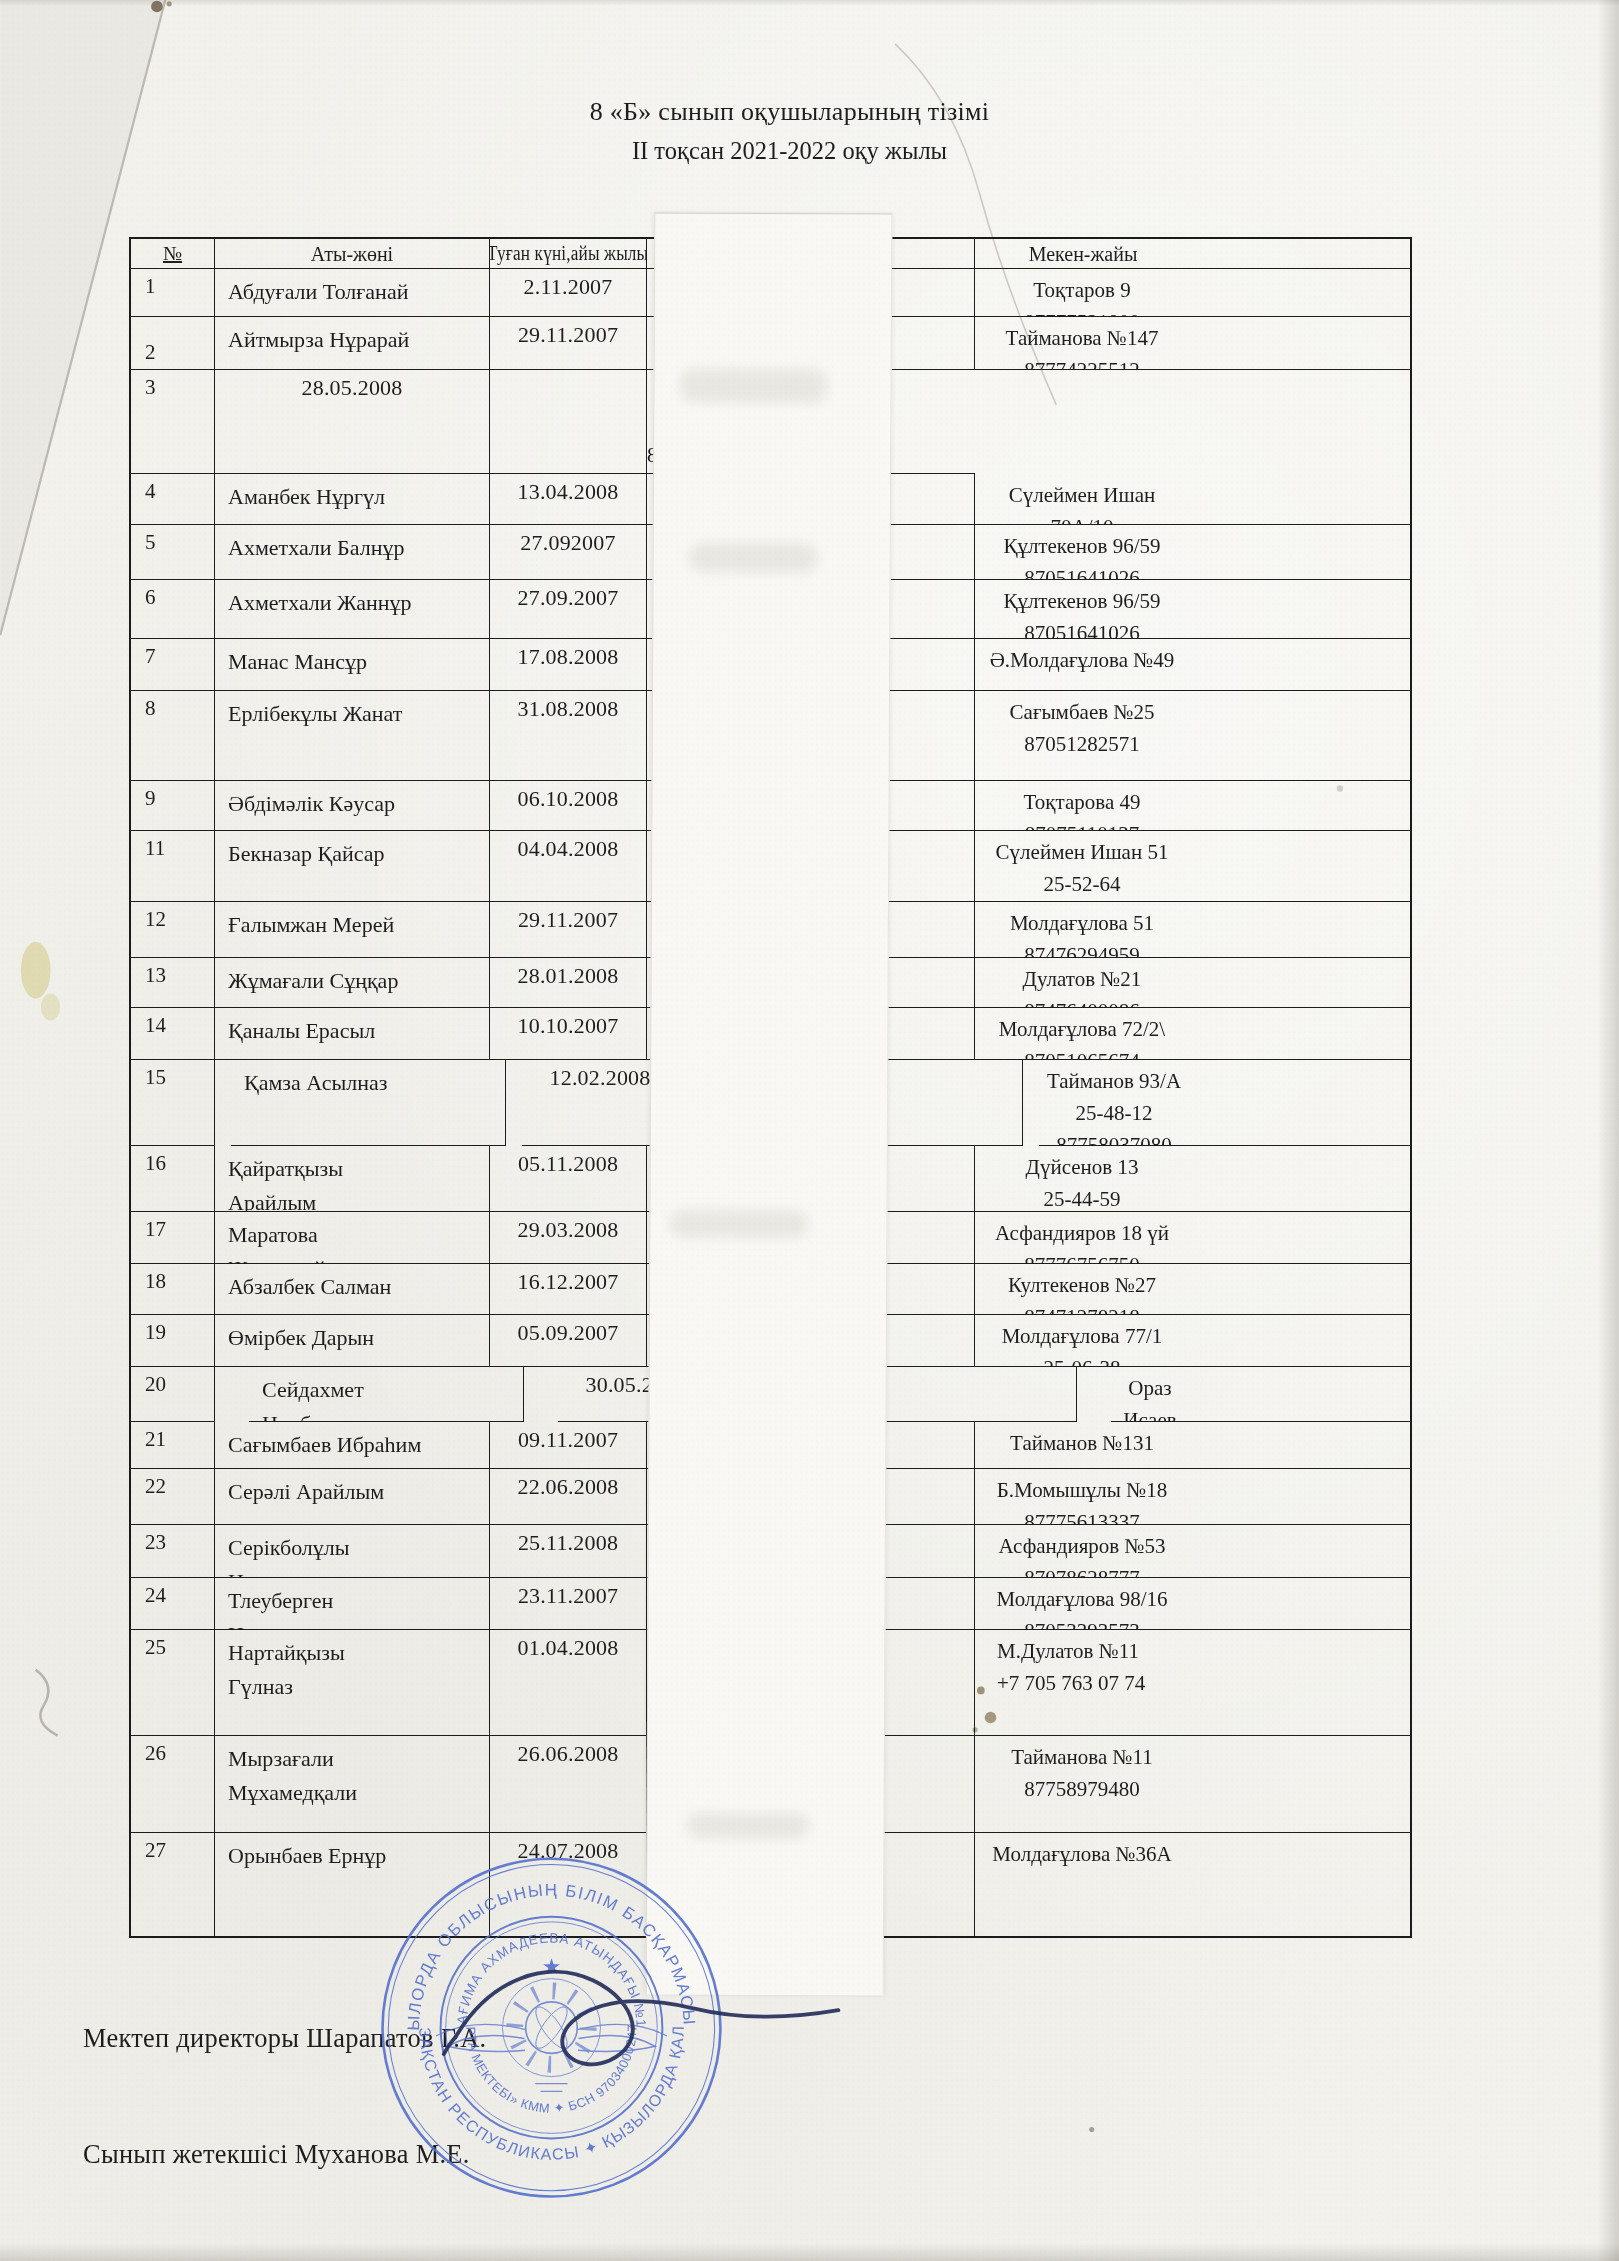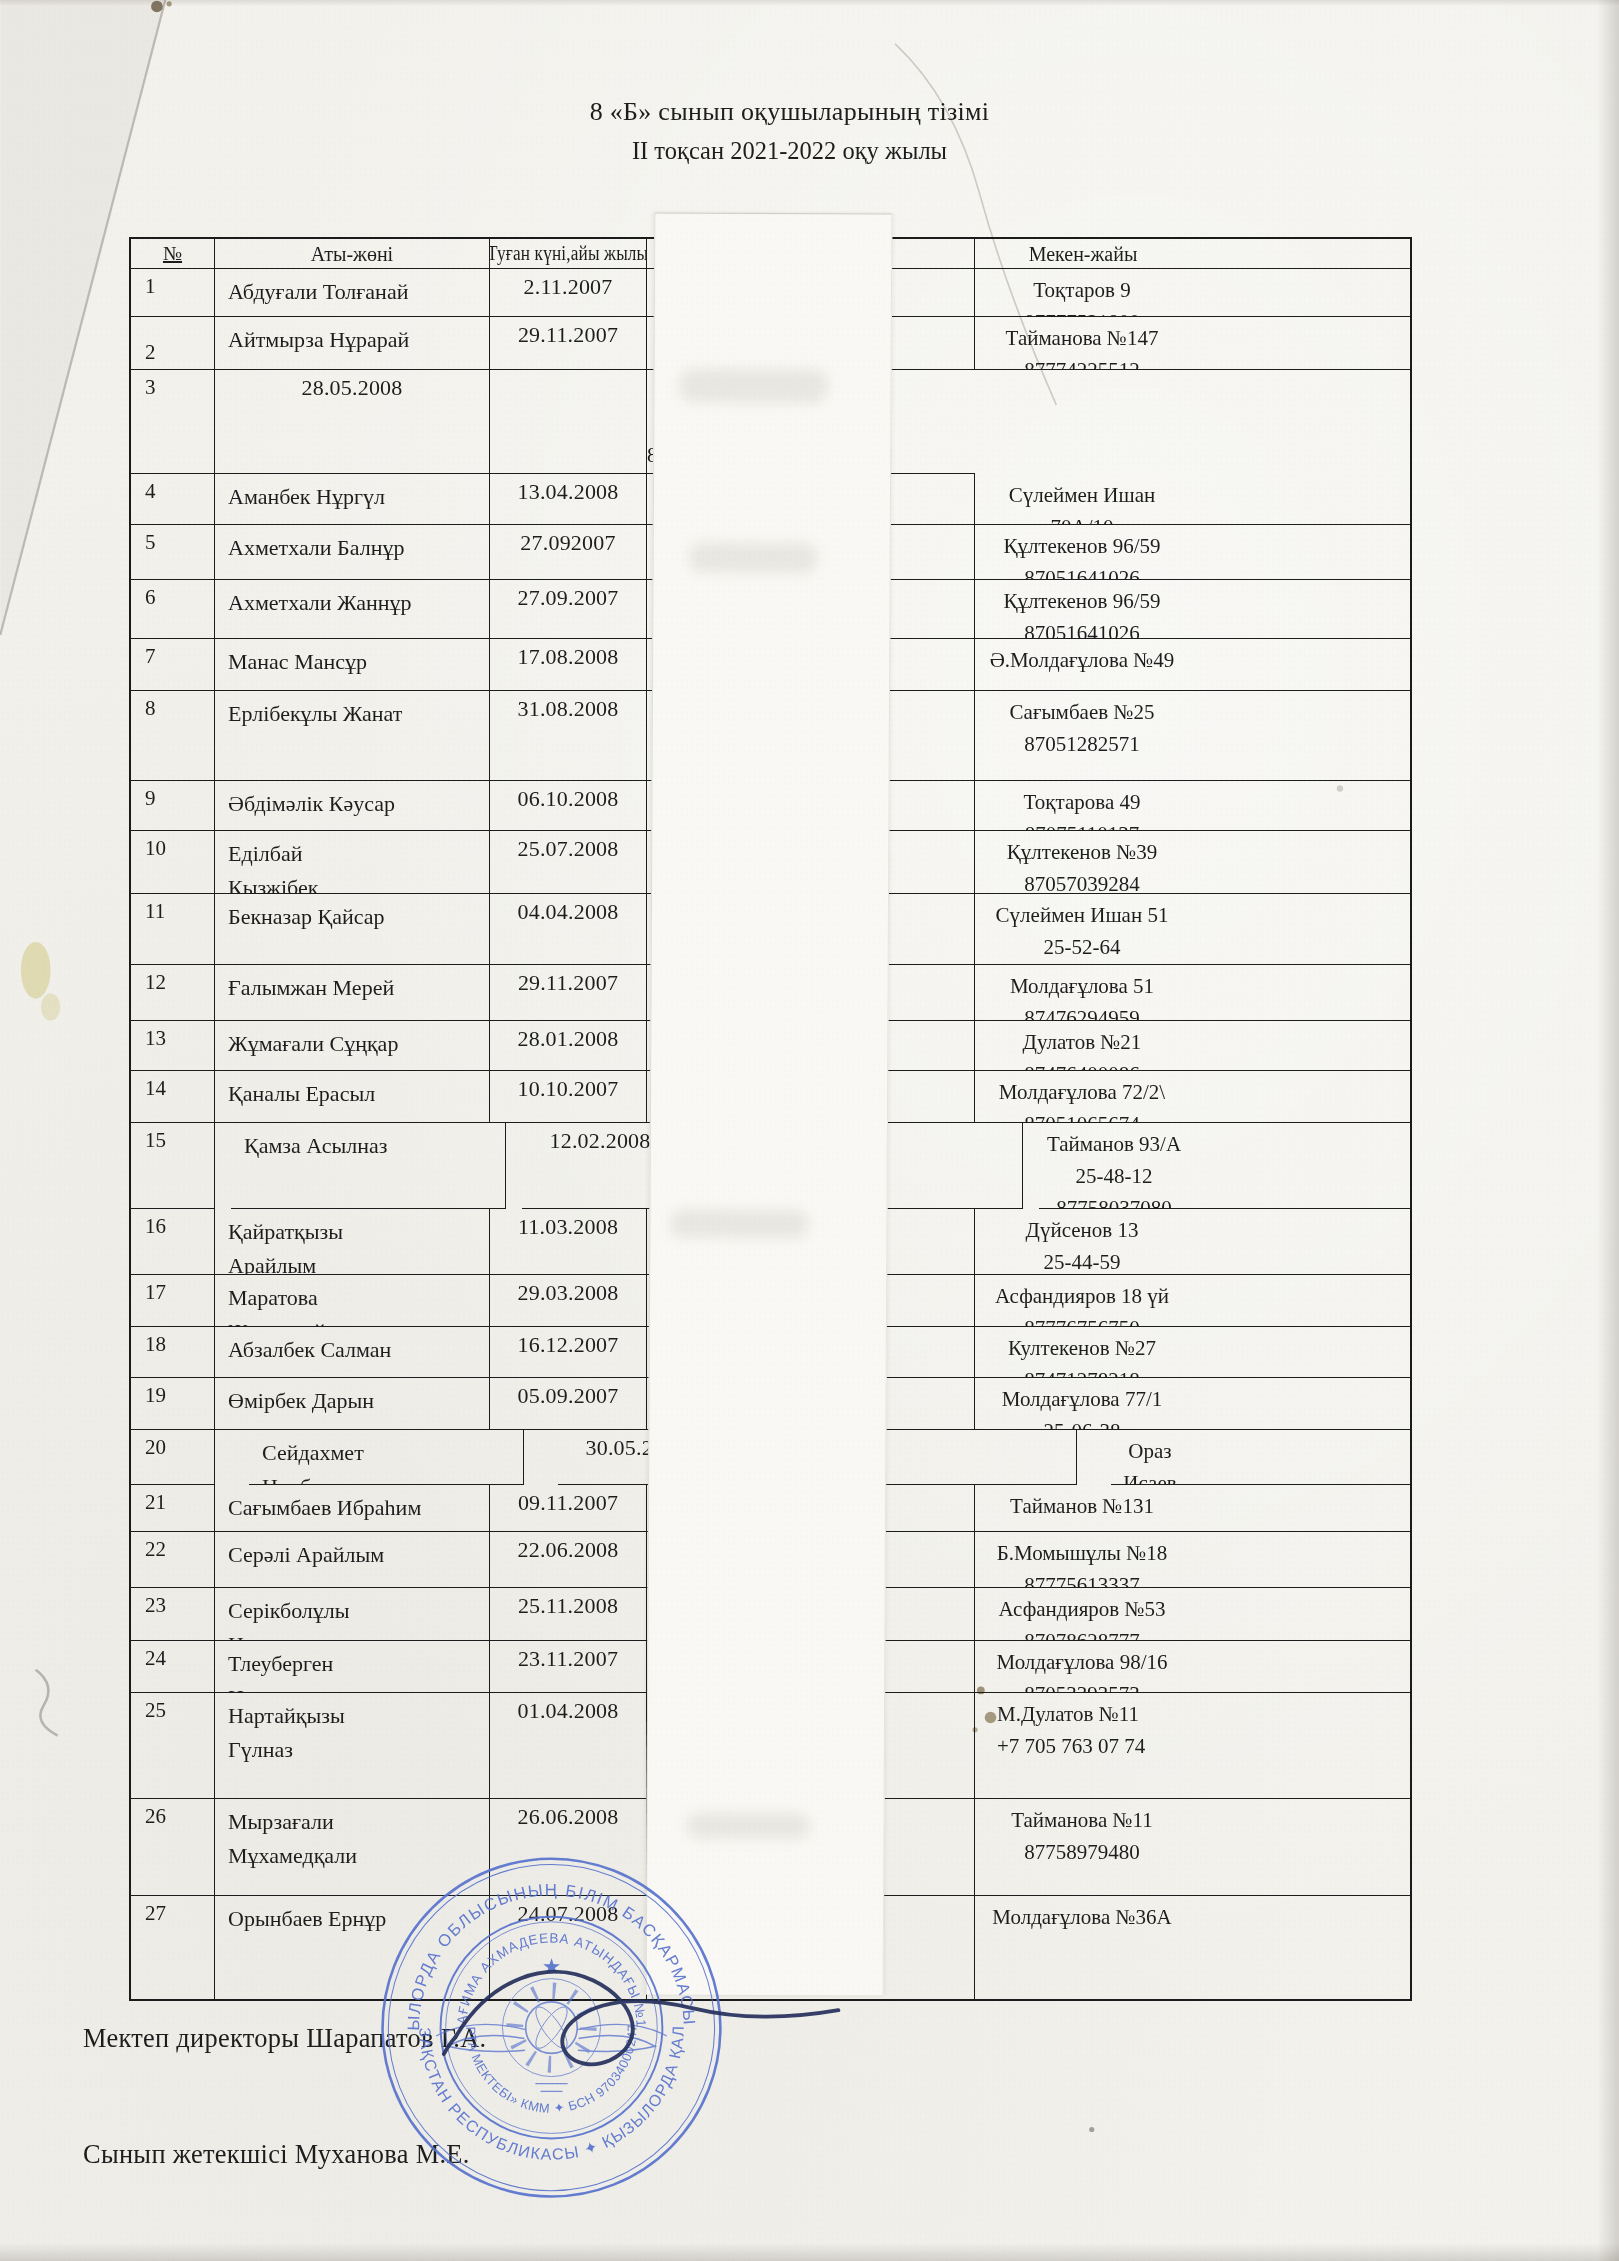--- a/index.html
+++ b/index.html
@@ -194,33 +194,20 @@
         <div class="cell c-name">
           <div>Әбдімәлік Кәусар</div>
         </div>
         <div class="cell c-dob"><span>06.10.2008</span></div>
         <div class="cell c-hid"></div>
         <div class="cell c-addr">
           <div>Тоқтарова 49</div>
           <div>87075110137</div>
         </div>
       </div>
-      <div class="row body-row" style="height: 63px;">
-        <div class="cell c-num"><span>10</span></div>
-        <div class="cell c-name">
-          <div>Еділбай</div>
-          <div>Қызжібек</div>
-        </div>
-        <div class="cell c-dob"><span>25.07.2008</span></div>
-        <div class="cell c-hid"></div>
-        <div class="cell c-addr">
-          <div>Құлтекенов №39</div>
-          <div>87057039284</div>
-        </div>
-      </div>
       <div class="row body-row" style="height: 71px;">
         <div class="cell c-num"><span>11</span></div>
         <div class="cell c-name">
           <div>Бекназар Қайсар</div>
         </div>
         <div class="cell c-dob"><span>04.04.2008</span></div>
         <div class="cell c-hid"></div>
         <div class="cell c-addr">
           <div>Сүлеймен Ишан 51</div>
           <div>25-52-64</div>
@@ -275,21 +262,21 @@
           <div>25-48-12</div>
           <div>87758037080</div>
         </div>
       </div>
       <div class="row body-row" style="height: 66px;">
         <div class="cell c-num"><span>16</span></div>
         <div class="cell c-name">
           <div>Қайратқызы</div>
           <div>Арайлым</div>
         </div>
-        <div class="cell c-dob"><span>11.03.2008</span></div>
+        <div class="cell c-dob"><span>05.11.2008</span></div>
         <div class="cell c-hid"></div>
         <div class="cell c-addr">
           <div>Дүйсенов 13</div>
           <div>25-44-59</div>
         </div>
       </div>
       <div class="row body-row" style="height: 52px;">
         <div class="cell c-num"><span>17</span></div>
         <div class="cell c-name">
           <div>Маратова</div>

